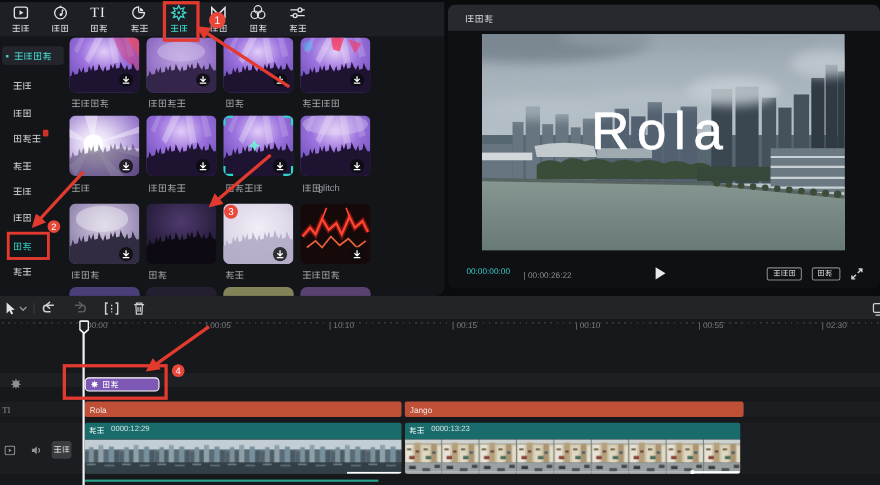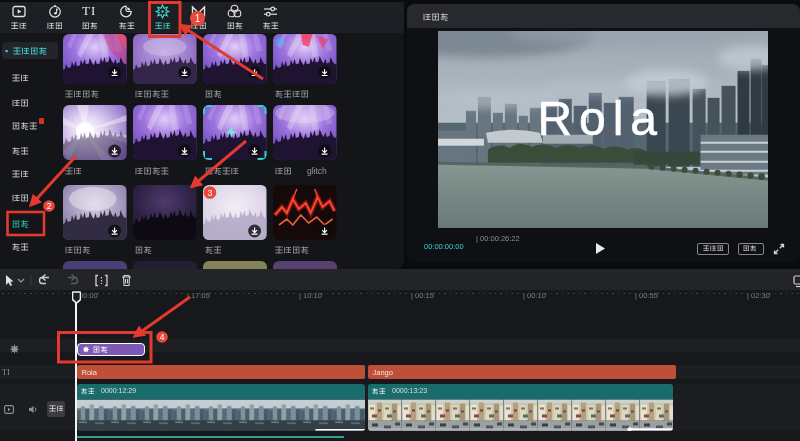--- a/index.html
+++ b/index.html
@@ -322,21 +322,21 @@
   <svg class="abs" style="left:205px;top:166.5px;" width="33.8" height="9" viewBox="0 0 33.8 9">
         <use href="#zh2" x="0.0" y="0" width="8" height="8" fill="#97989b"></use>
         <use href="#zh3" x="8.6" y="0" width="8" height="8" fill="#97989b"></use>
         <use href="#zh0" x="17.2" y="0" width="8" height="8" fill="#97989b"></use>
         <use href="#zh1" x="25.8" y="0" width="8" height="8" fill="#97989b"></use>
       </svg>
   <svg class="abs" style="left:275px;top:166.5px;" width="16.6" height="9" viewBox="0 0 16.6 9">
         <use href="#zh1" x="0.0" y="0" width="8" height="8" fill="#97989b"></use>
         <use href="#zh2" x="8.6" y="0" width="8" height="8" fill="#97989b"></use>
       </svg>
-      <div class="abs" style="left:307px;top:165.5px;color:#97989b;font-size:8.5px;">glitch</div>
+      <div class="abs" style="left:289px;top:165.5px;color:#97989b;font-size:8.5px;">glitch</div>
 
   <svg class="abs" style="left:63px;top:185px;border-radius:6px;" width="63.5" height="55" viewBox="0 0 64 55" preserveAspectRatio="none">
     <rect width="64" height="55" fill="url(#gflash)"></rect>
     <ellipse cx="30" cy="14" rx="24" ry="12" fill="#eceaf2" opacity="0.5"></ellipse>
     <use href="#crowd" fill="#322c42"></use>
     <use href="#dlicon" x="52" y="46"></use>
   </svg>
   <svg class="abs" style="left:133px;top:185px;border-radius:6px;" width="63.5" height="55" viewBox="0 0 64 55" preserveAspectRatio="none">
     <rect width="64" height="55" fill="url(#gdark)"></rect>
     <use href="#crowd" fill="#0d0a14"></use>
@@ -473,21 +473,21 @@
           <circle cx="291" cy="143" r="3"></circle>
           <circle cx="302" cy="144" r="3.2"></circle>
         <circle cx="313" cy="145" r="3.2"></circle>
           <circle cx="324" cy="146" r="3.4"></circle>
       </g>
       <text x="163" y="104.5" text-anchor="middle" font-family="Liberation Sans, sans-serif" font-size="48" letter-spacing="7" fill="#ffffff" stroke="#ffffff" stroke-width="0.6">Rola</text>
     </svg>
   </div>
   <div id="playerctl">
     <div class="abs" style="left:17px;top:237.5px;font-size:7.5px;color:#3fcfcf;">00:00:00:00</div>
-    <div class="abs" style="left:69px;top:230px;font-size:7.5px;color:#8e9093;">| 00:00:26:22</div>
+    <div class="abs" style="left:69px;top:242px;font-size:7.5px;color:#8e9093;">| 00:00:26:22</div>
     <svg class="abs" style="left:187px;top:238px;" width="12" height="13" viewBox="0 0 12 13">
       <path d="M2 1 L11 6.5 L2 12 Z" fill="#e8e9eb"></path>
     </svg>
     <div class="abs" style="left:290px;top:239px;width:30px;height:10px;border:1px solid #85878a;border-radius:2px;"></div>
       <svg class="abs" style="left:295.5px;top:240.8px;" width="20.5" height="7.5" viewBox="0 0 20.5 7.5">
         <use href="#zh0" x="0.0" y="0" width="6.5" height="6.5" fill="#cfd0d2"></use>
         <use href="#zh1" x="7.0" y="0" width="6.5" height="6.5" fill="#cfd0d2"></use>
         <use href="#zh2" x="14.0" y="0" width="6.5" height="6.5" fill="#cfd0d2"></use>
       </svg>
     <div class="abs" style="left:331px;top:239px;width:24px;height:10px;border:1px solid #85878a;border-radius:2px;"></div>
@@ -518,21 +518,21 @@
       <path d="M101.5 6 L101.5 13" stroke="#cfd0d2" stroke-width="1.2" stroke-dasharray="1.5 1.5"></path>
       <path d="M122 6 L131 6 M124 6 L124 4.5 L129 4.5 L129 6 M123.5 6 L124 14.5 L129 14.5 L129.5 6 M125.5 8 L125.5 12.5 M127.5 8 L127.5 12.5" stroke="#cfd0d2" stroke-width="1.1" fill="none"></path>
     </svg>
     <svg class="abs" style="left:793px;top:3px;" width="10" height="14" viewBox="0 0 10 14">
       <rect x="1" y="2" width="8" height="8" rx="1.5" fill="none" stroke="#d0d1d3" stroke-width="1.2"></rect>
       <path d="M3 12.5 L7 12.5" stroke="#d0d1d3" stroke-width="1.2"></path>
     </svg>
   </div>
   <div id="ruler" style="font-size:7.5px;color:#7e8083;">
     <div class="abs" style="left:79px;top:20px;">00:00</div>
-    <div class="abs" style="left:187px;top:20px;">| 17:05</div>
+    <div class="abs" style="left:187px;top:20px;">| 00:05</div>
     <div class="abs" style="left:299px;top:20px;">| 10:10</div>
     <div class="abs" style="left:411px;top:20px;">| 00:15</div>
     <div class="abs" style="left:523px;top:20px;">| 00:10</div>
     <div class="abs" style="left:635px;top:20px;">| 00:55</div>
     <div class="abs" style="left:747px;top:20px;">| 02:30</div>
     <div class="abs" style="left:2px;top:21.5px;width:798px;height:1.5px;background:repeating-linear-gradient(to right,#45474b 0 1.5px,transparent 1.5px 5.6px);"></div>
   </div>
   <div id="tracks">
 
     <div class="abs" style="left:0;top:68px;width:800px;height:13px;background:#1d1f23;"></div>

